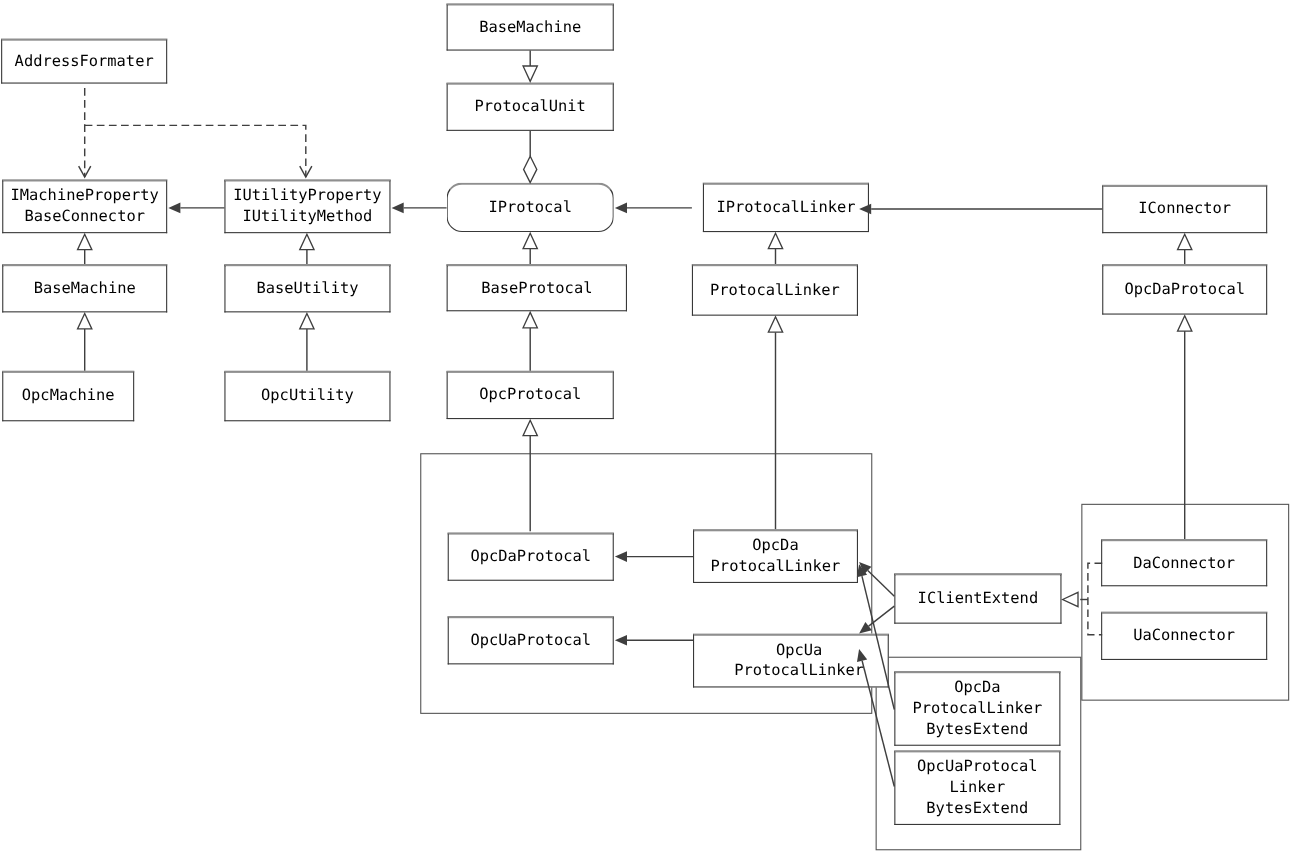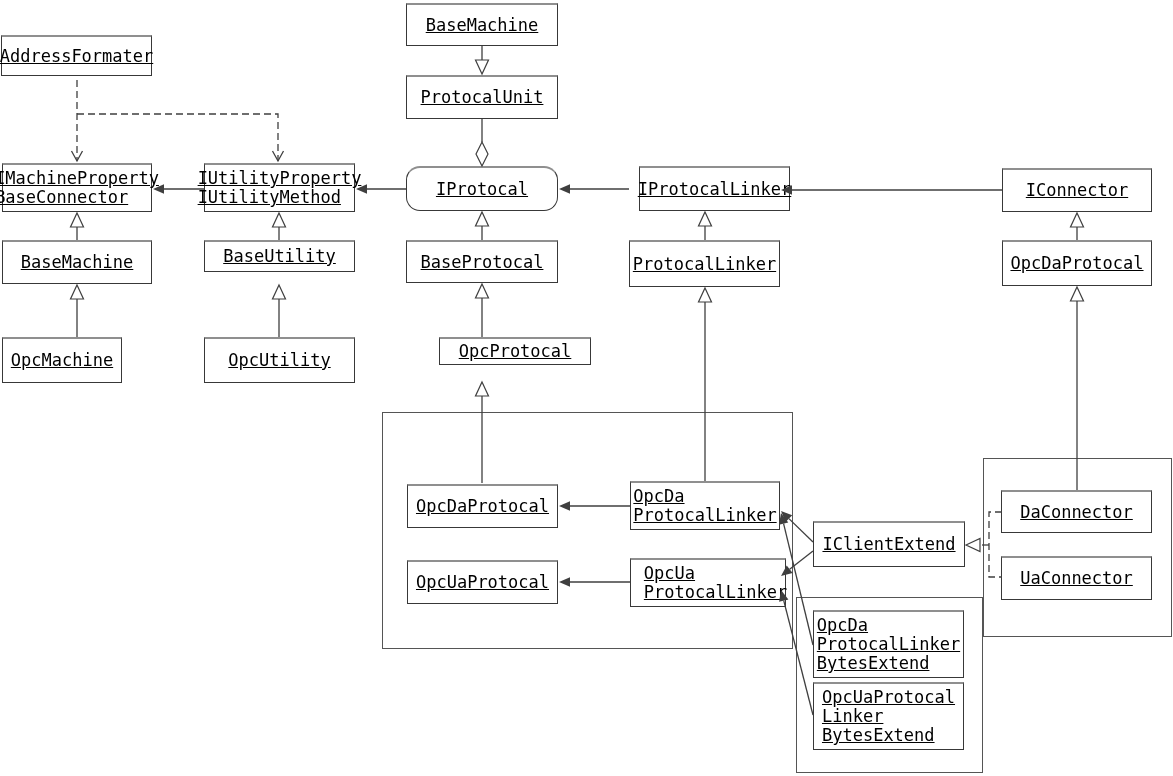--- a/index.html
+++ b/index.html
@@ -30,26 +30,26 @@
     background:#ffffff;
     border:1px solid var(--box-border);
     border-top:2px solid var(--box-border-top);
     box-sizing:border-box;
     display:flex;
     align-items:center;
     justify-content:center;
     z-index:2;
   }
   .node .label{
-    font-size:17px;
+    font-size:14px;
     line-height:19px;
     color:var(--text);
+    text-align:center;
     white-space:pre-line;
     letter-spacing:0px;
-    text-decoration:underline;
   }
   #edge-layer{
     position:absolute;
     left:0;top:0;
     width:1173px;height:776px;
     z-index:3;
     pointer-events:none;
   }
 </style>
 </head>
@@ -193,52 +193,52 @@
       </div>
       <div class="node" style="left: 639px; top: 166px; width: 151px; height: 45px;">
         <span class="label">IProtocalLinker</span>
       </div>
       <div class="node" style="left: 1002px; top: 168px; width: 150px; height: 44px;">
         <span class="label">IConnector</span>
       </div>
       <div class="node" style="left: 2px; top: 240px; width: 150px; height: 44px;">
         <span class="label">BaseMachine</span>
       </div>
-      <div class="node" style="left: 204px; top: 240px; width: 151px; height: 32px;">
+      <div class="node" style="left: 204px; top: 240px; width: 151px; height: 44px;">
         <span class="label">BaseUtility</span>
       </div>
-      <div class="node" style="left: 406px; top: 240px; width: 152px; height: 43px;">
+      <div class="node" style="left: 406px; top: 240px; width: 164px; height: 43px;">
         <span class="label">BaseProtocal</span>
       </div>
       <div class="node" style="left: 629px; top: 240px; width: 151px; height: 47px;">
         <span class="label">ProtocalLinker</span>
       </div>
       <div class="node" style="left: 1002px; top: 240px; width: 150px; height: 46px;">
         <span class="label">OpcDaProtocal</span>
       </div>
       <div class="node" style="left: 2px; top: 337px; width: 120px; height: 46px;">
         <span class="label">OpcMachine</span>
       </div>
       <div class="node" style="left: 204px; top: 337px; width: 151px; height: 46px;">
         <span class="label">OpcUtility</span>
       </div>
-      <div class="node" style="left: 406px; top: 337px; width: 152px; height: 28px; margin-left: 33px;">
+      <div class="node" style="left: 406px; top: 337px; width: 152px; height: 44px;">
         <span class="label">OpcProtocal</span>
       </div>
       <div class="node" style="left: 407px; top: 484px; width: 151px; height: 44px;">
         <span class="label">OpcDaProtocal</span>
       </div>
       <div class="node" style="left: 630px; top: 481px; width: 150px; height: 49px;">
         <span class="label">OpcDa
 ProtocalLinker</span>
       </div>
       <div class="node" style="left: 407px; top: 560px; width: 151px; height: 44px;">
         <span class="label">OpcUaProtocal</span>
       </div>
-      <div class="node" style="left: 630px; top: 558px; width: 156px; height: 49px; padding-left: 15px;">
+      <div class="node" style="left: 630px; top: 576px; width: 178px; height: 49px; padding-left: 15px;">
         <span class="label">OpcUa
 ProtocalLinker</span>
       </div>
       <div class="node" style="left: 813px; top: 521px; width: 152px; height: 46px;">
         <span class="label">IClientExtend</span>
       </div>
       <div class="node" style="left: 1001px; top: 490px; width: 151px; height: 43px;">
         <span class="label">DaConnector</span>
       </div>
       <div class="node" style="left: 1001px; top: 556px; width: 151px; height: 44px;">

